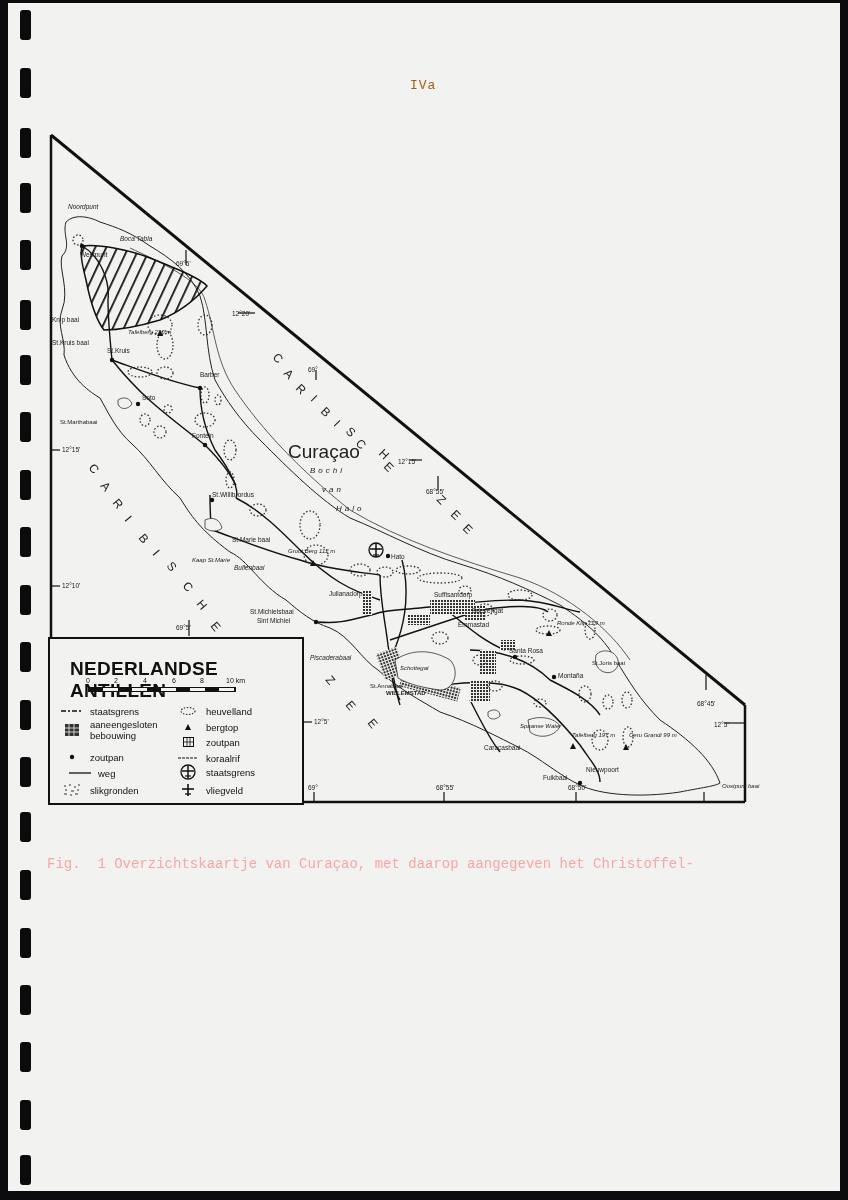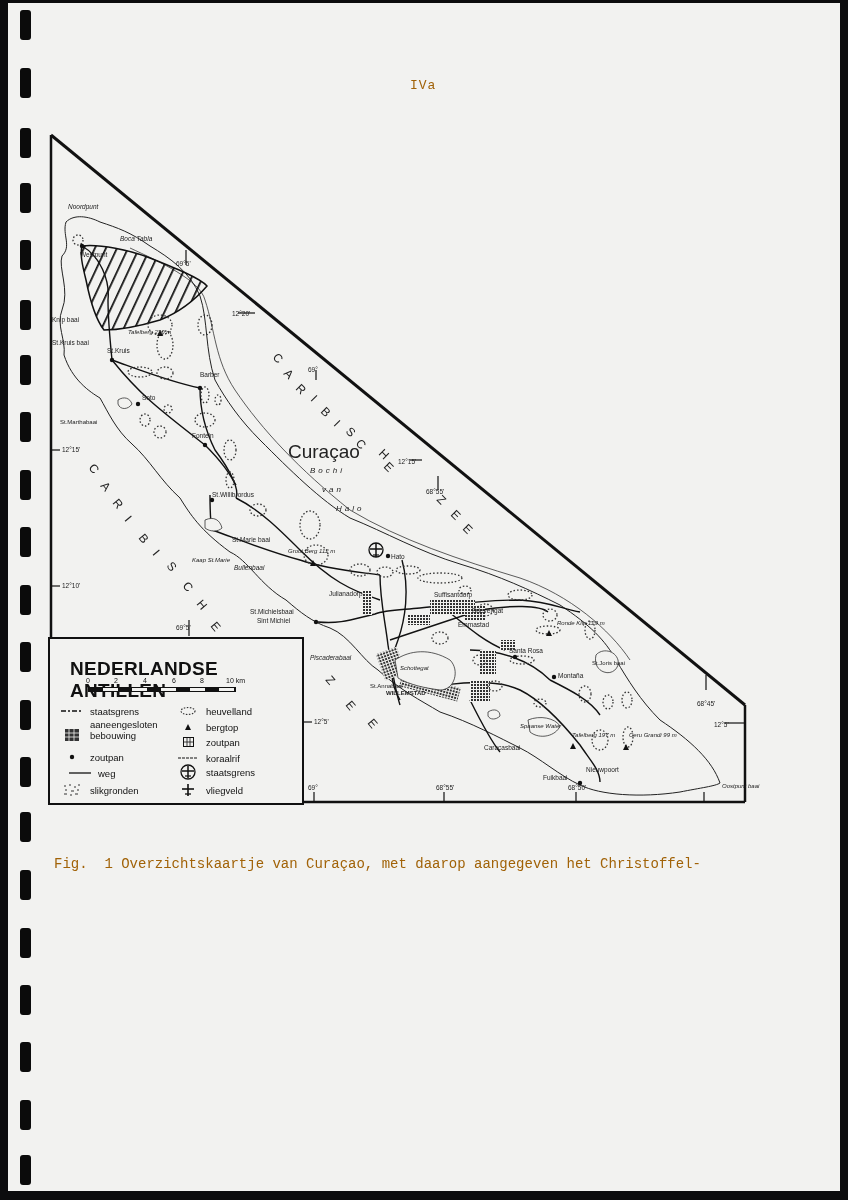--- a/index.html
+++ b/index.html
@@ -1,30 +1,30 @@
 <!DOCTYPE html>
 <html><head>
 <meta charset="utf-8">
 <style>
   html, body { margin:0; padding:0; }
   body { width:848px; height:1200px; background:#0c0c0e; position:relative; overflow:hidden; font-family:"Liberation Sans", sans-serif; }
   .page { position:absolute; left:8px; top:3px; width:832px; height:1188px; background:#f2f2f0; }
   .binder-hole { position:absolute; left:20px; width:11px; height:30px; background:#0b0b0b; border-radius:3px; }
   .page-number { position:absolute; left:410px; top:78px; font-family:"Liberation Mono", monospace; font-size:13px; color:#a16207; letter-spacing:1px; }
   .map-svg { position:absolute; left:0; top:0; }
-  .caption { position:absolute; left:54px; top:850px; font-family:"Liberation Mono", monospace; font-size:14px; color:#a16207; line-height:29px; }
+  .caption { position:absolute; left:47px; top:850px; font-family:"Liberation Mono", monospace; font-size:14px; color:#fca5a5; line-height:29px; }
   .caption .line2 { padding-left:71px; }
   .maplabel { font-family:"Liberation Sans", sans-serif; fill:#222; }
   .italic { font-style:italic; }
   .legend-box { position:absolute; left:48px; top:637px; width:252px; height:164px; border:2px solid #111; background:#f2f2f0; }
   .legend-title { position:absolute; left:20px; top:8px; font-family:"Liberation Sans", sans-serif; font-size:19px; font-weight:bold; color:#111; letter-spacing:0.3px;margin-top:11px; }
   .scale-labels { position:absolute; left:36px; top:38px; width:160px; font-size:7px; color:#111; }
   .scale-labels span { position:absolute; }
   .scale-bar { position:absolute; left:38px; top:48px; width:146px; height:3px; border:1px solid #111; background:repeating-linear-gradient(90deg,#111 0 14px,#f2f2f0 14px 29px); }
-  .legend-item { position:absolute; font-size:9.5px; color:#111; display:flex; align-items:flex-end; }
+  .legend-item { position:absolute; font-size:9.5px; color:#111; display:flex; align-items:center; }
   .legend-item .sym { width:36px; display:flex; justify-content:center; align-items:center; height:12px; }
   .legend-item .lbl { line-height:11px; }
 </style>
 </head>
 <body>
 
 <div class="page"></div>
 
 <div>
   <div class="binder-hole" style="top:10px"></div>

